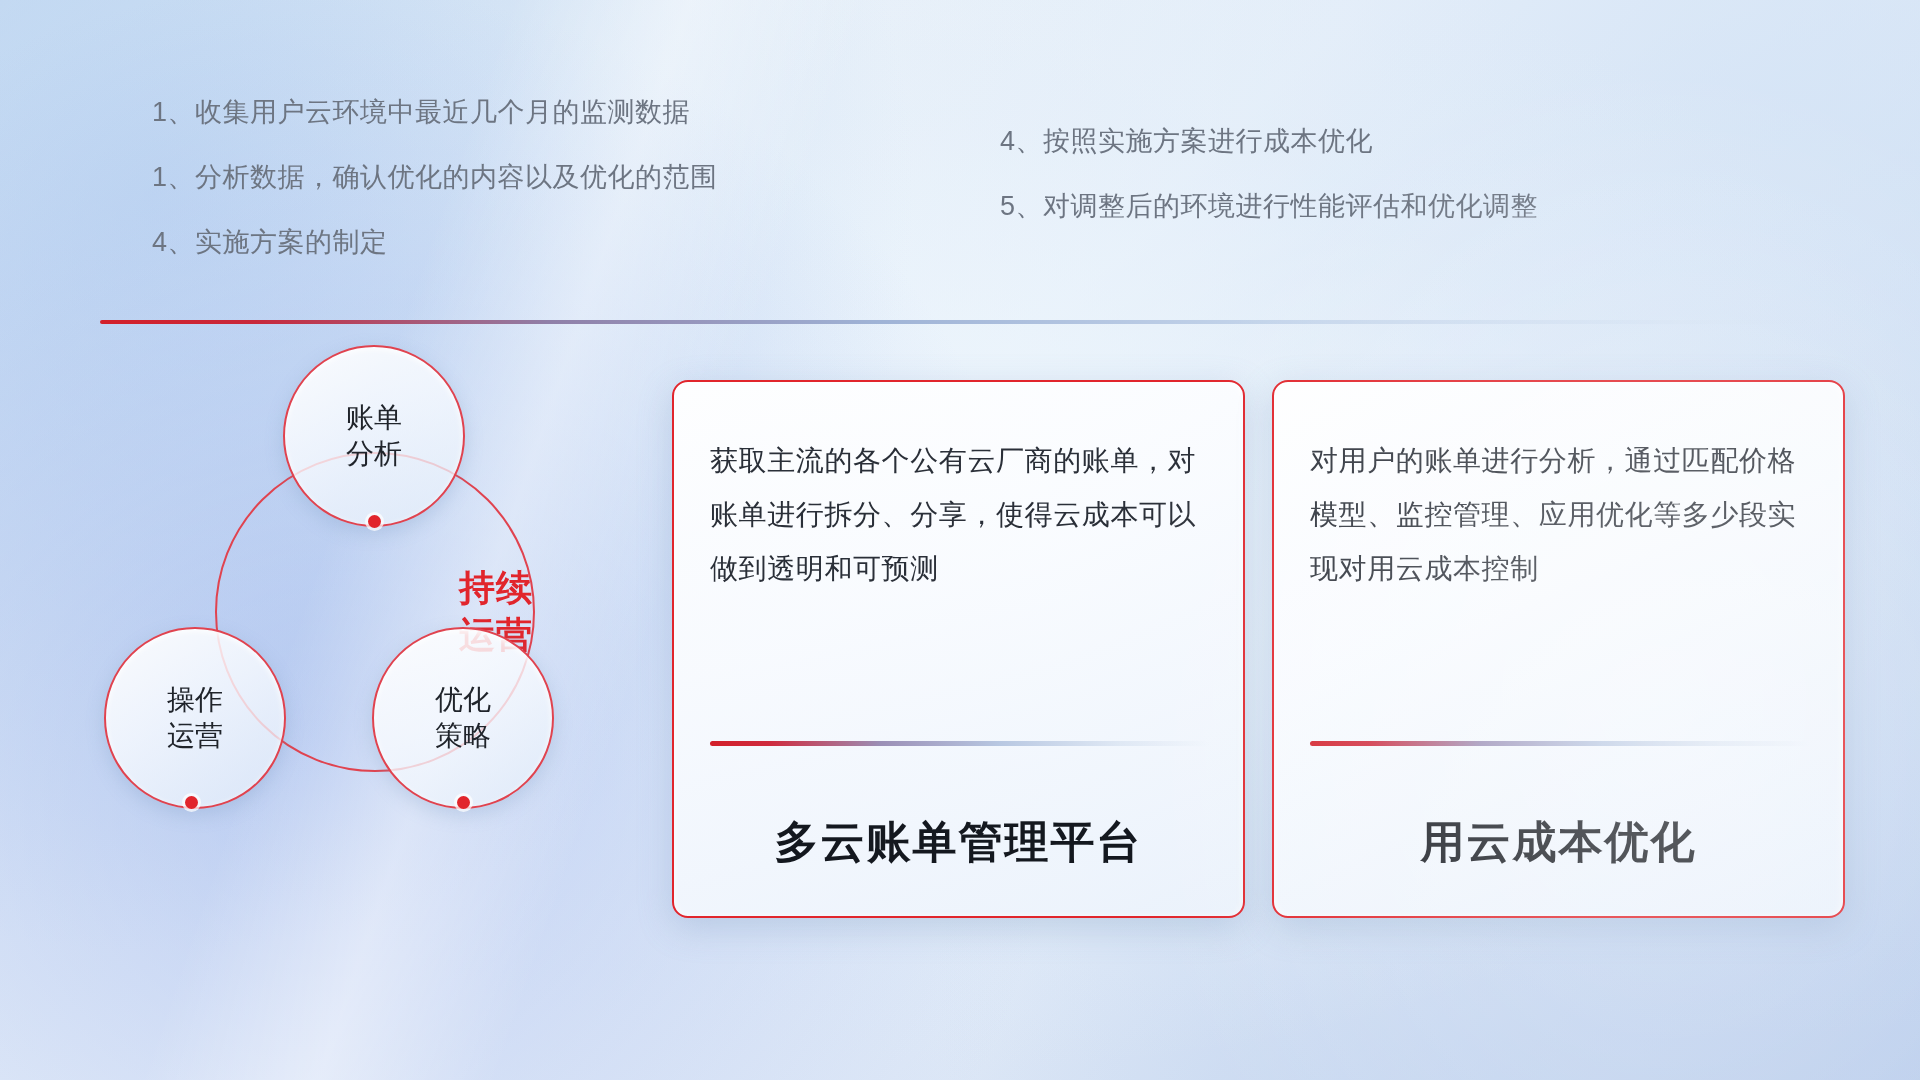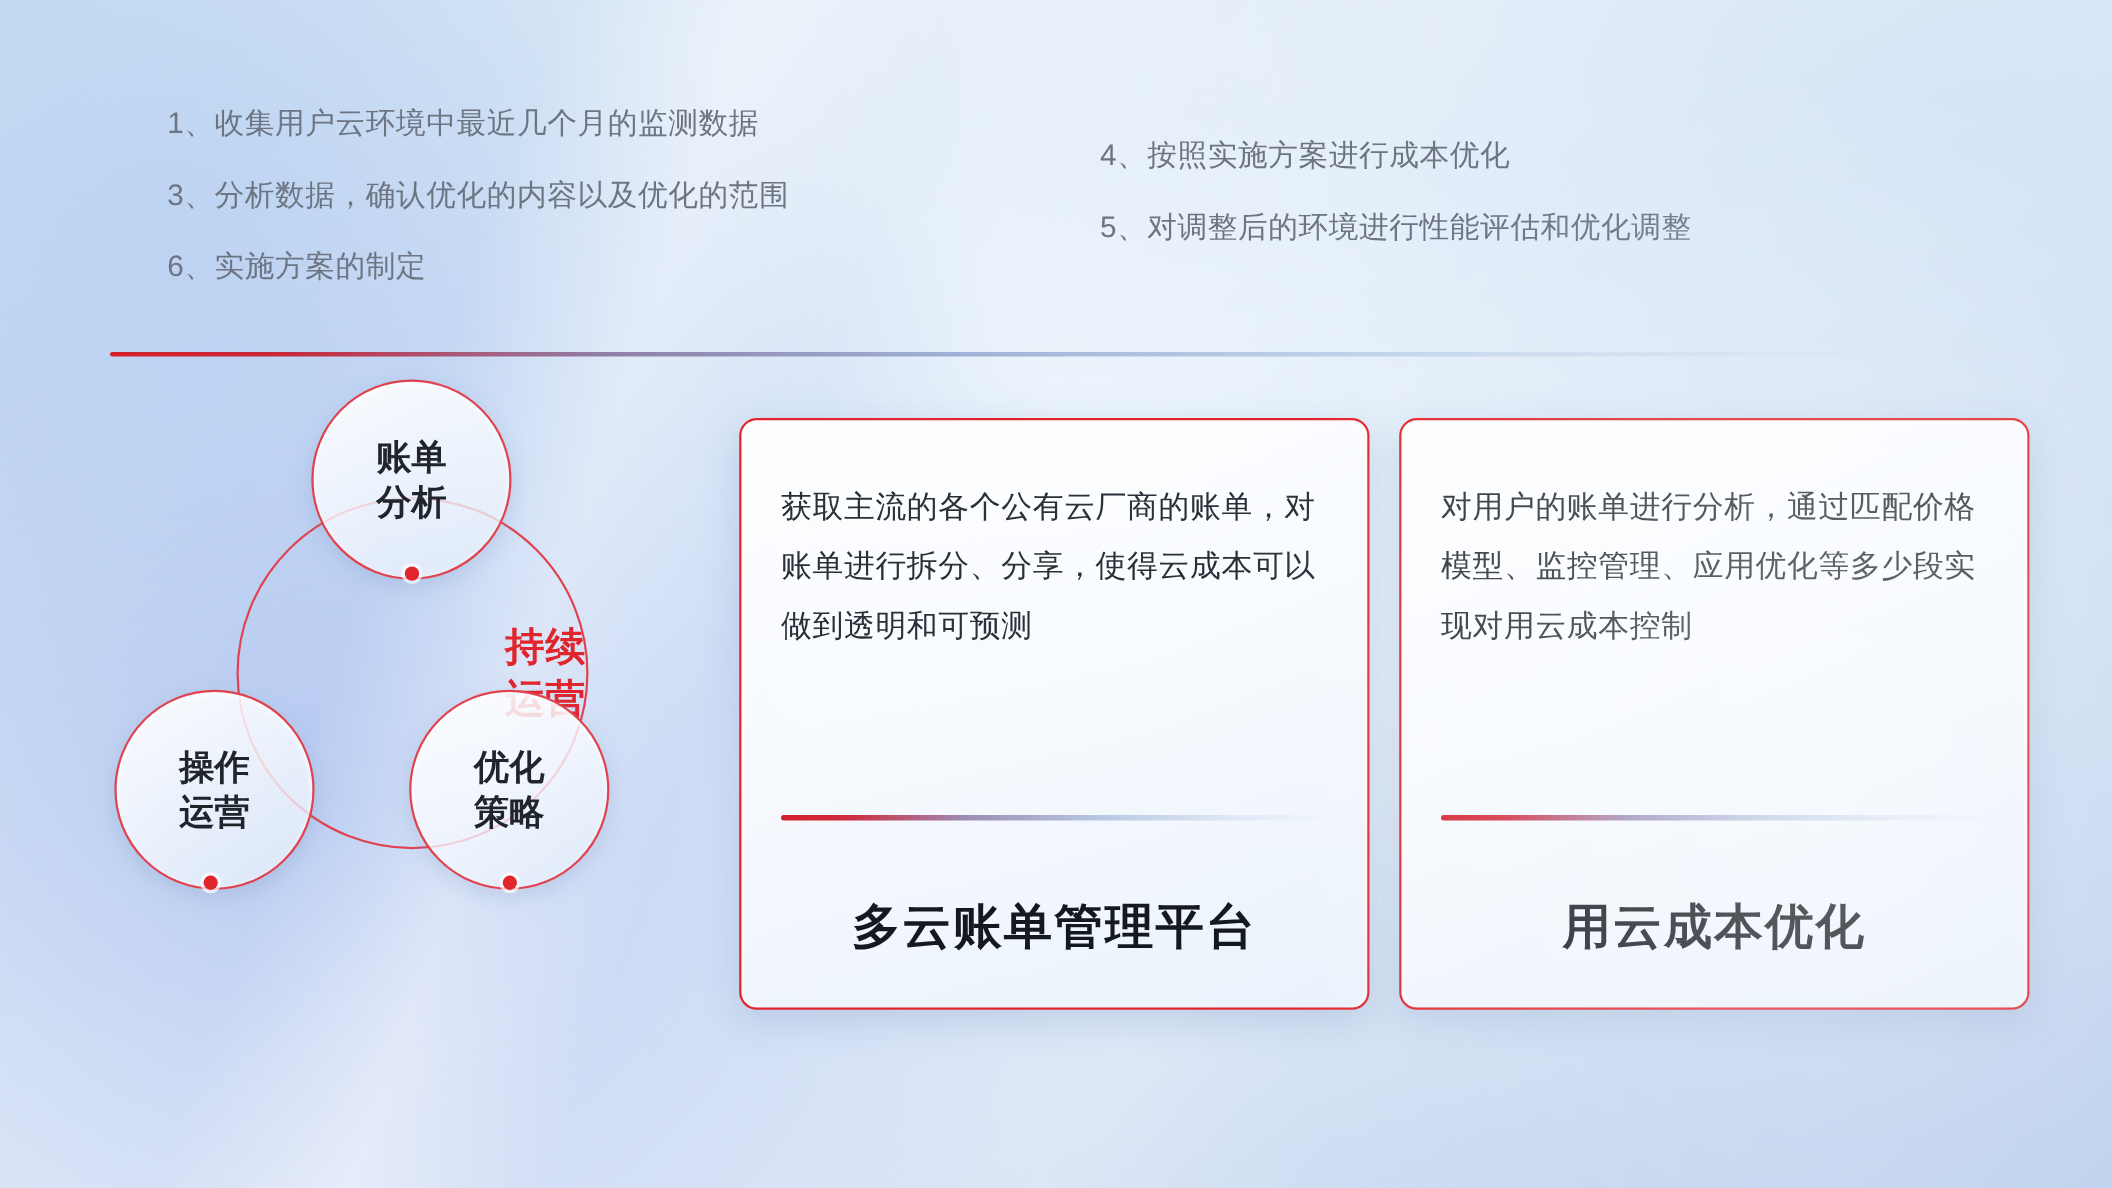--- a/index.html
+++ b/index.html
@@ -89,22 +89,22 @@
     align-items: center;
     justify-content: center;
     text-align: center;
     box-sizing: border-box;
   }
   .circle-glass {
     background: linear-gradient(150deg, rgba(255,255,255,0.92) 0%, rgba(248,251,255,0.80) 45%, rgba(228,238,250,0.72) 100%);
     box-shadow: 0 6px 18px rgba(120,150,190,0.28), inset 0 2px 6px rgba(255,255,255,0.9);
   }
   .circle-label {
-    font-size: 32px;
-    font-weight: bold;
+    font-size: 28px;
+    font-weight: normal;
     color: #20242b;
     line-height: 1.28;
   }
   #circle-top {
     left: 183px; top: 0px; width: 182px; height: 182px;
   }
   #circle-bottom-left {
     left: 4px; top: 282px; width: 182px; height: 182px;
   }
   #circle-bottom-right {
@@ -178,22 +178,22 @@
     letter-spacing: 2px;
   }
 </style>
 </head>
 <body>
 
 <div id="slide">
 
   <div class="bullets" id="bullets-left">
     <div class="line">1、收集用户云环境中最近几个月的监测数据</div>
-    <div class="line">3、分析数据，确认优化的内容以及优化的范围</div>
-    <div class="line">6、实施方案的制定</div>
+    <div class="line">1、分析数据，确认优化的内容以及优化的范围</div>
+    <div class="line">4、实施方案的制定</div>
   </div>
 
   <div class="bullets" id="bullets-right">
     <div class="line">4、按照实施方案进行成本优化</div>
     <div class="line">5、对调整后的环境进行性能评估和优化调整</div>
   </div>
 
   <div id="divider"></div>
 
   <div id="venn">

